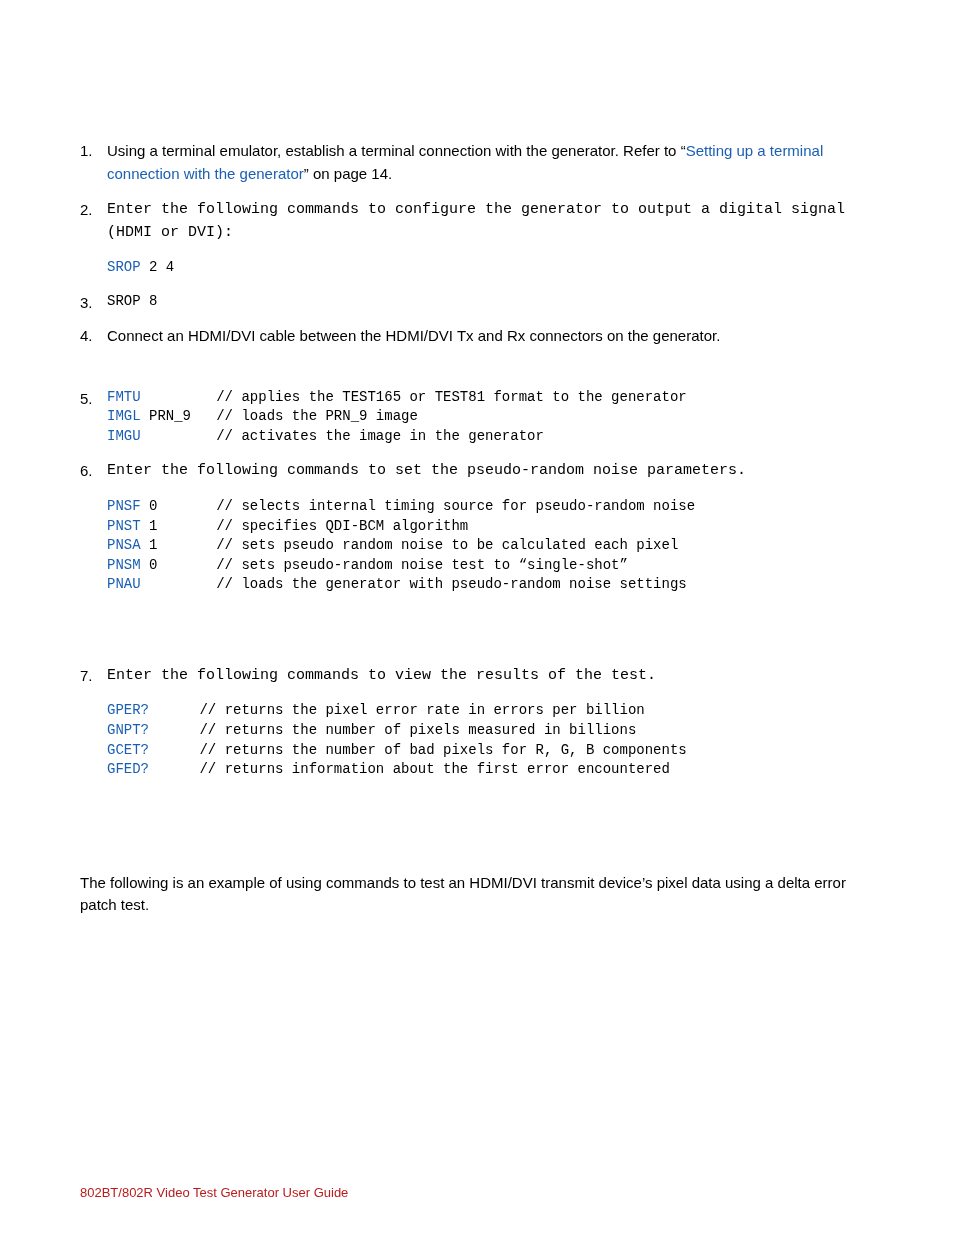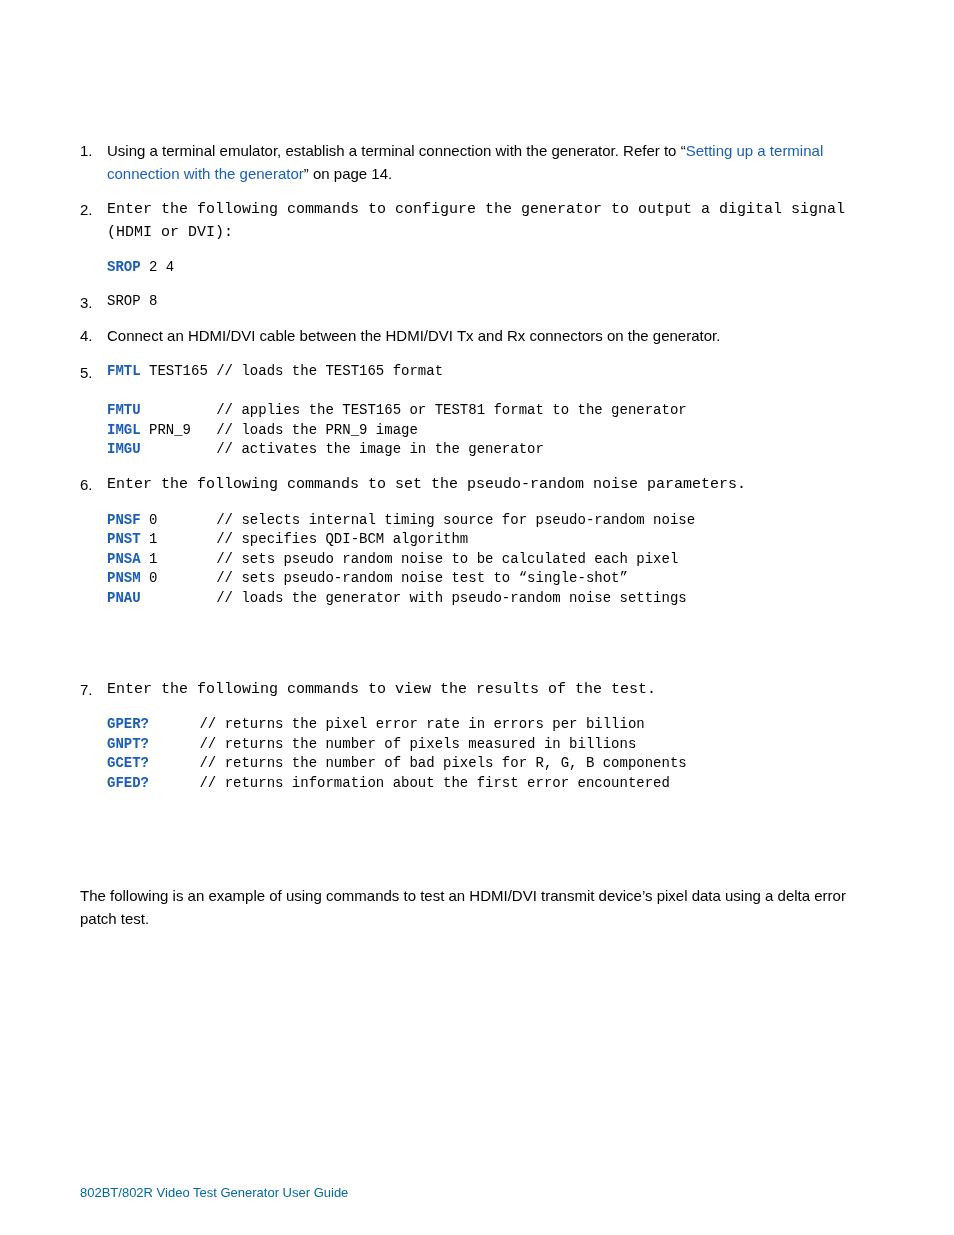--- a/index.html
+++ b/index.html
@@ -44,38 +44,38 @@
     font-size: 14px;
     white-space: pre;
     line-height: 1.4;
     margin: 8px 0 10px 0;
   }
   .indent {
     padding-left: 0px;
   }
   .cmd-kw {
     color: #1a5fb4;
-    font-weight: bold;
+    font-weight: normal;
   }
   .body-para {
     line-height: 1.5;
     margin: 4px 0 14px 0;
     font-family: Liberation Mono, monospace;
   }
   .after-list {
     margin-top: 92px;
     line-height: 1.5;
     padding-left: 0px;
   }
   .footer {
     position: absolute;
     left: 80px;
     bottom: 35px;
     font-size: 13px;
-    color: #0369a1;
+    color: #b91c1c;
   }
 </style>
 </head>
 <body>
 
 <div class="page">
 
   <ol class="steps">
 
     <li>
@@ -89,22 +89,21 @@
 
     <li>
       <div class="mono indent">SROP 8</div>
     </li>
 
     <li>
       <span>Connect an HDMI/DVI cable between the HDMI/DVI Tx and Rx connectors on the generator.</span>
     </li>
 
     <li>
-      <div class="mono indent"><span class="cmd-kw">FMTL</span><span> TEST165 // loads the TEST165 format</span></div>
-      <div class="mono indent" style="margin-top:20px"><span class="cmd-kw">FMTU</span><span>         // applies the TEST165 or TEST81 format to the generator</span>
+      <div class="mono indent" style="margin-top:40px"><span class="cmd-kw">FMTU</span><span>         // applies the TEST165 or TEST81 format to the generator</span>
 <span class="cmd-kw">IMGL</span><span> PRN_9   // loads the PRN_9 image</span>
 <span class="cmd-kw">IMGU</span><span>         // activates the image in the generator</span></div>
     </li>
 
     <li>
       <div class="body-para">Enter the following commands to set the pseudo-random noise parameters.</div>
       <div class="mono indent"><span class="cmd-kw">PNSF</span><span> 0       // selects internal timing source for pseudo-random noise</span>
 <span class="cmd-kw">PNST</span><span> 1       // specifies QDI-BCM algorithm</span>
 <span class="cmd-kw">PNSA</span><span> 1       // sets pseudo random noise to be calculated each pixel</span>
 <span class="cmd-kw">PNSM</span><span> 0       // sets pseudo-random noise test to “single-shot”</span>

